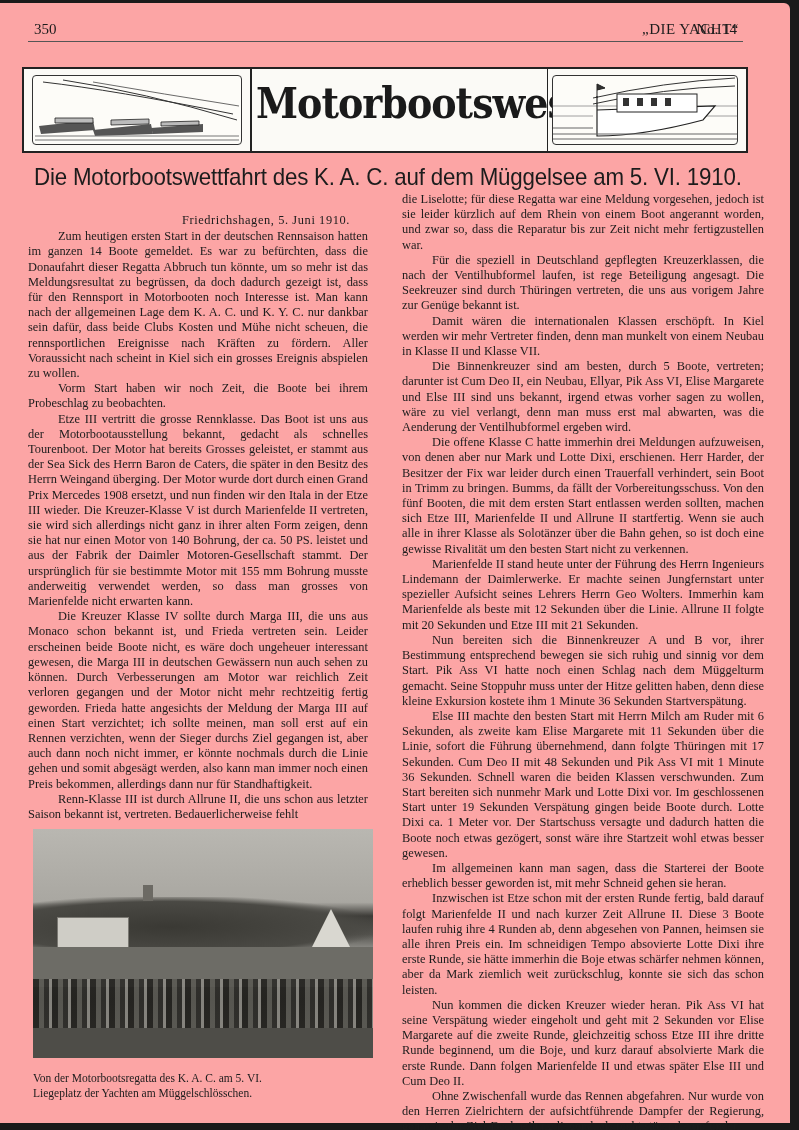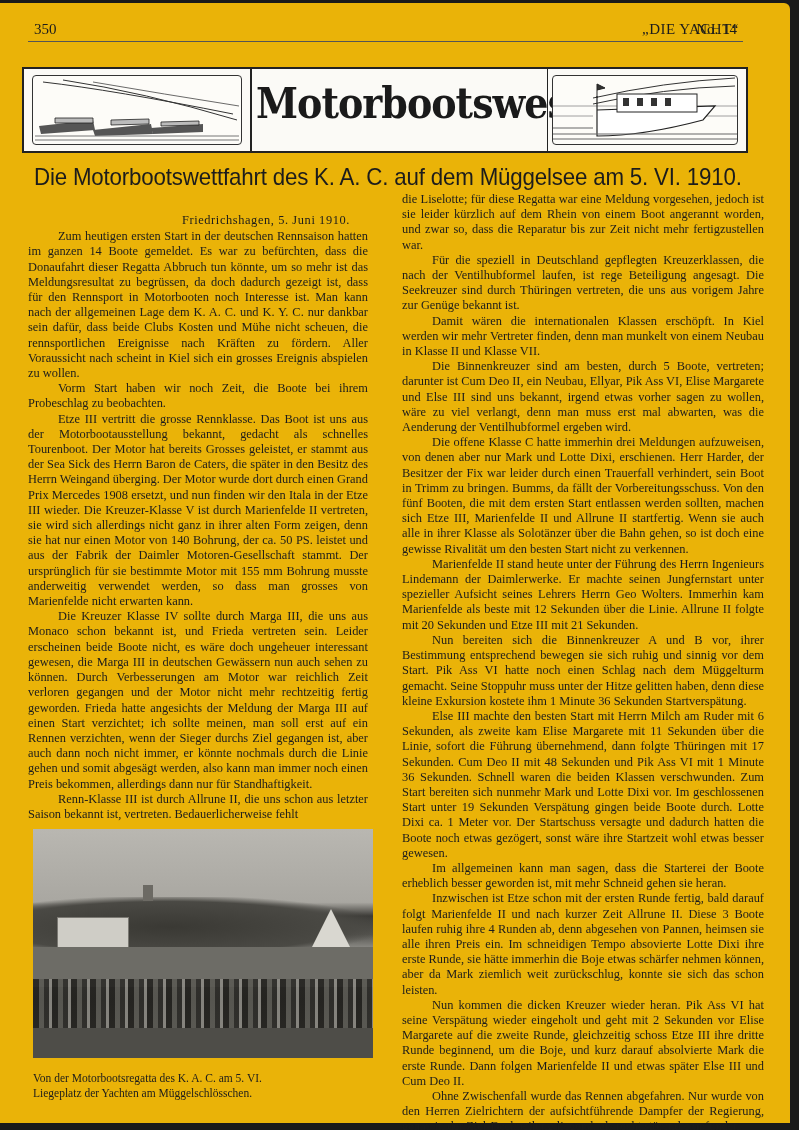--- a/index.html
+++ b/index.html
@@ -5,21 +5,21 @@
   html, body { margin: 0; padding: 0; }
   body {
     width: 799px; height: 1130px; overflow: hidden;
     background: #1a1a1a;
     position: relative;
     font-family: "Liberation Serif", "DejaVu Serif", serif;
     color: #1c1c1c;
   }
   .page {
     position: absolute; left: 0; top: 3px; width: 790px; height: 1120px;
-    background: #eab308;
+    background: #fca5a5;
     border-top-right-radius: 6px;
   }
   .running-head {
     position: absolute; left: 28px; top: 14px; width: 715px; height: 24px;
     border-bottom: 1px solid #555;
     font-size: 15px;
   }
   .running-head .pg { position: absolute; left: 6px; top: 4px; }
   .running-head .mag { position: absolute; left: 0; right: 4px; top: 4px; text-align: right; letter-spacing: 0.5px; }
   .running-head .no { position: absolute; right: 6px; top: 4px; }

